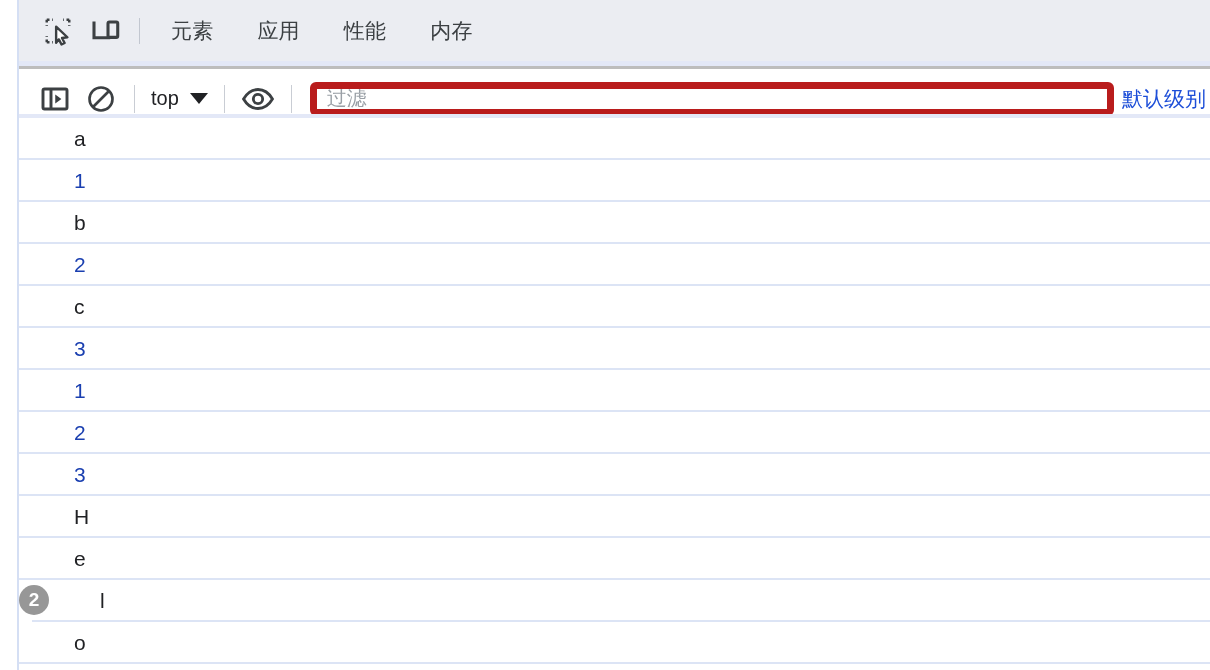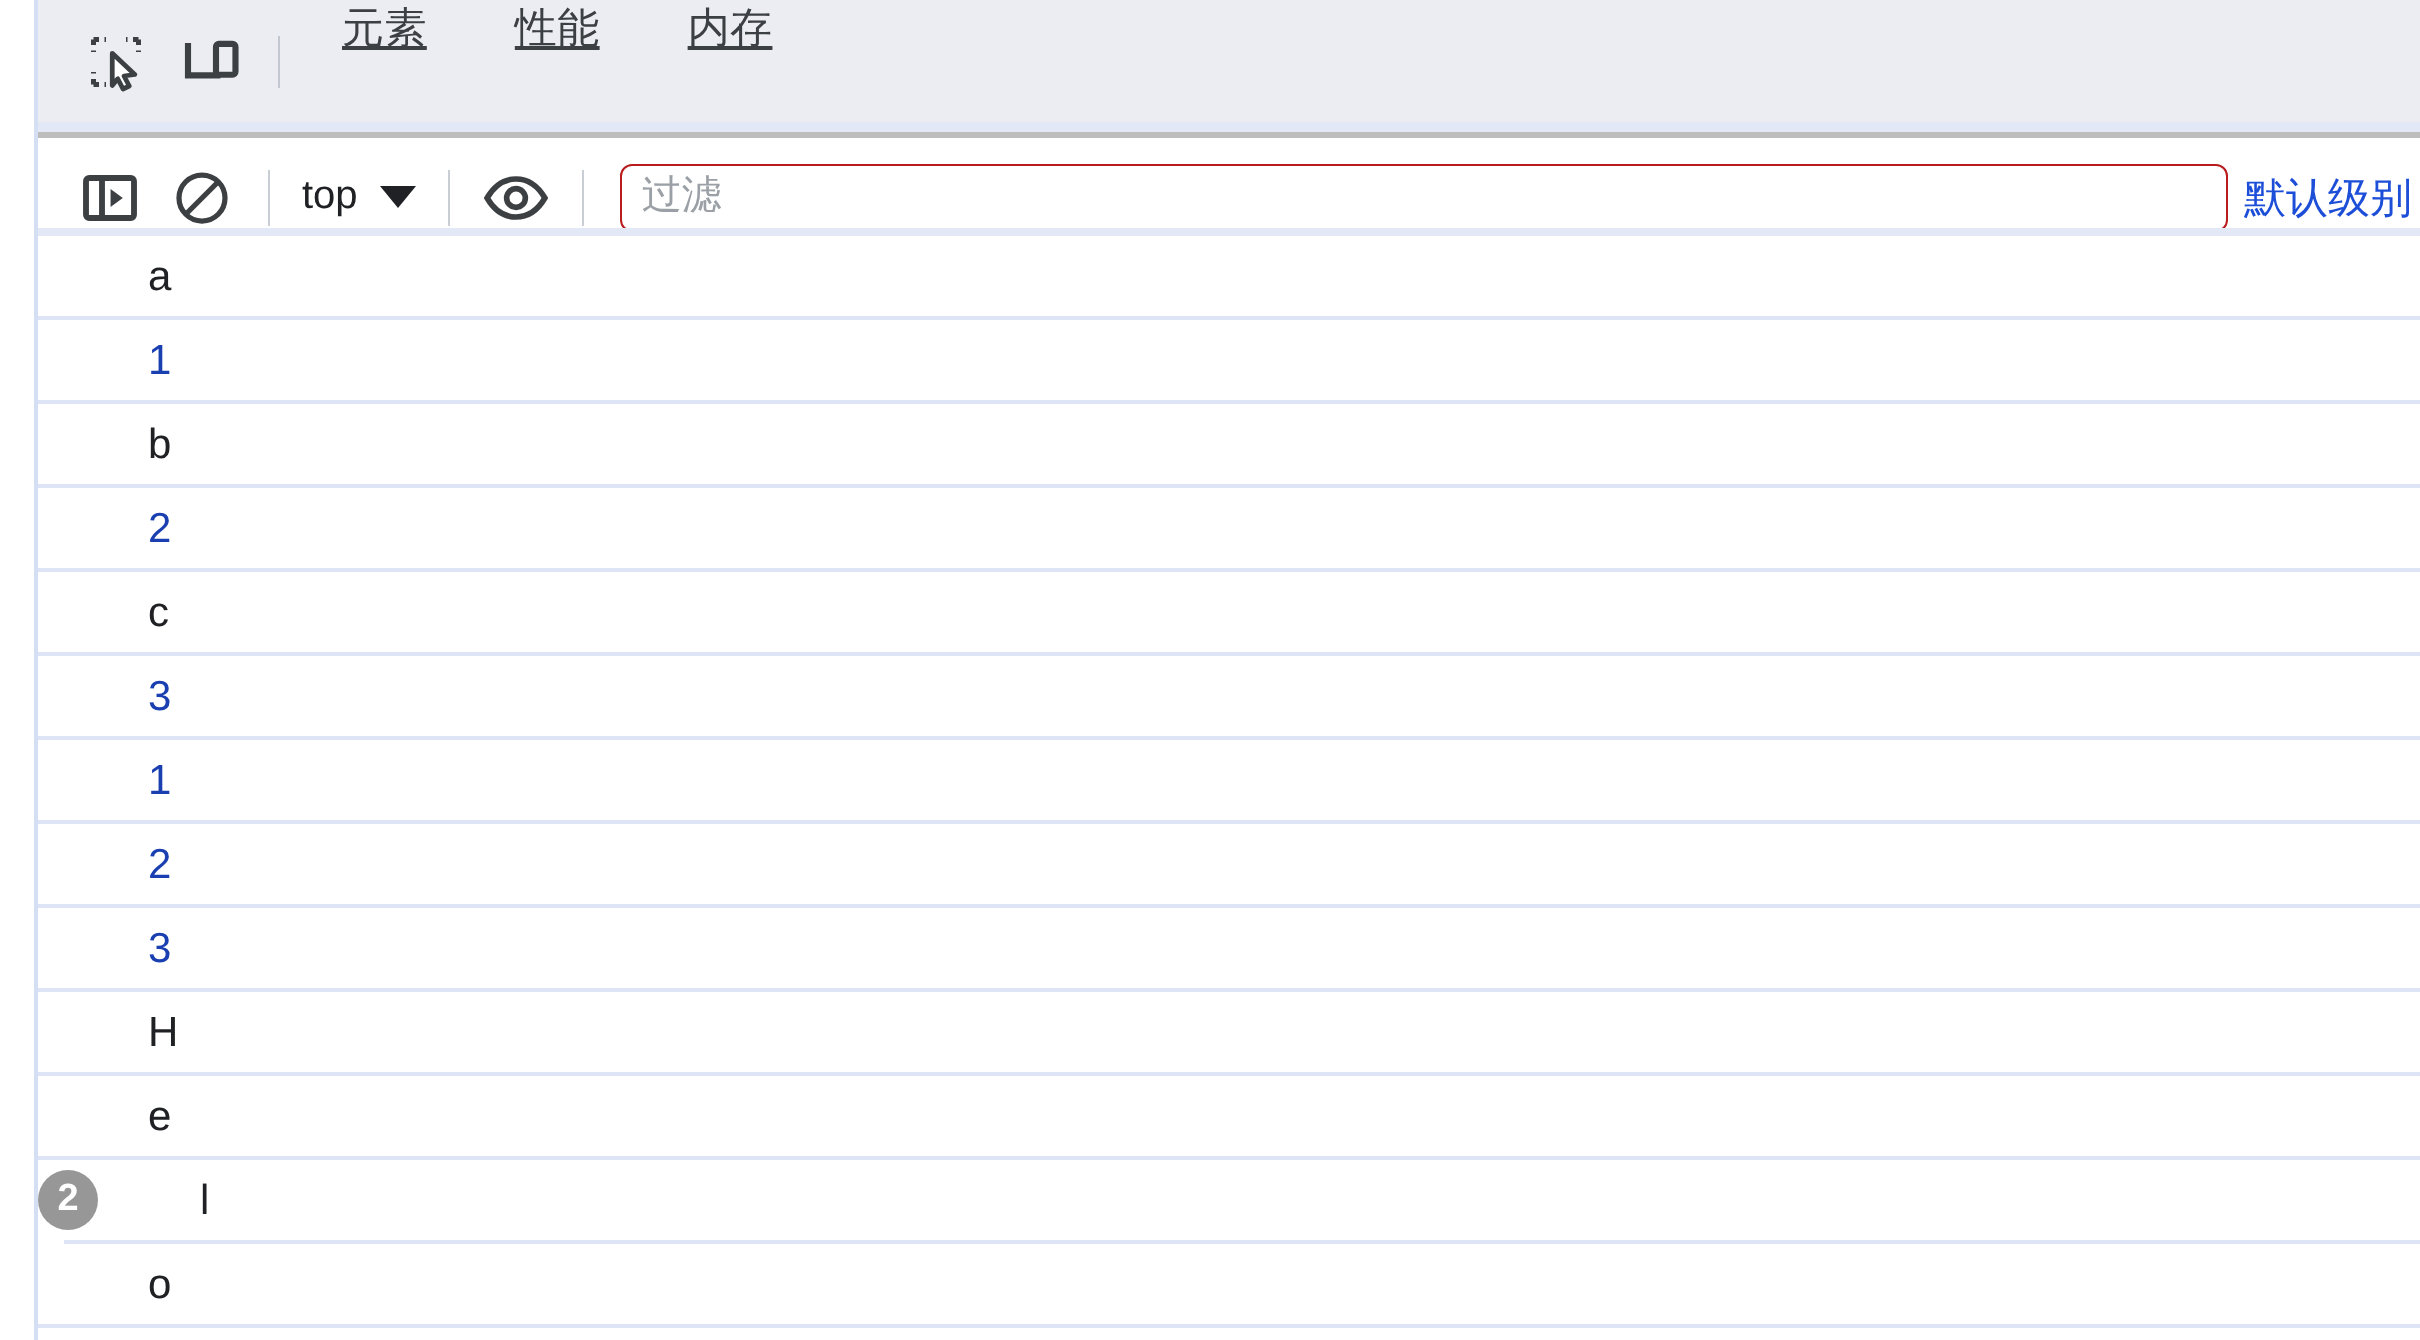--- a/index.html
+++ b/index.html
@@ -72,29 +72,28 @@
     margin: 0 9px;
   }
   .tabs {
     display: flex;
     align-items: center;
     height: 100%;
   }
   .tab {
     height: 61px;
     display: flex;
-    align-items: flex-start;
+    align-items: center;
     padding: 0 22px;
     font-size: 21px;
     color: #3c4043;
     cursor: pointer;
     position: relative;
     white-space: nowrap;
     letter-spacing: 0.2px;
-    text-decoration: underline;
   }
   .tab.active {
     color: #1a73e8;
   }
   .tab.active::after {
     content: "";
     position: absolute;
     left: 11px;
     right: 11px;
     bottom: 0;
@@ -166,21 +165,21 @@
     width: 0; height: 0;
     border-left: 9px solid transparent;
     border-right: 9px solid transparent;
     border-top: 11px solid #202124;
   }
   .filter-input {
     flex: 1 1 auto;
     height: 34px;
     margin-left: 8px;
     margin-right: 8px;
-    border: 1px solid #b91c1c;
+    border: 7px solid #b91c1c;
     border-radius: 6px;
     background: #ffffff;
     font-size: 20px;
     color: #202124;
     padding: 0 10px;
     box-sizing: border-box;
     outline: none;
     font-family: "Liberation Sans", sans-serif;
     min-width: 0;
   }
@@ -289,20 +288,23 @@
       </div>
 
       <div class="tb-sep"></div>
     </div>
 
     <div class="tabs">
       <div class="tab">
           <span>元素</span>
         </div>
       <div class="tab">
+          <span>应用</span>
+        </div>
+      <div class="tab">
           <span>性能</span>
         </div>
       <div class="tab">
           <span>内存</span>
         </div>
     </div>
   </div>
 
   <div class="tabbar-underline"></div>
   <div class="tabbar-divider"></div>

